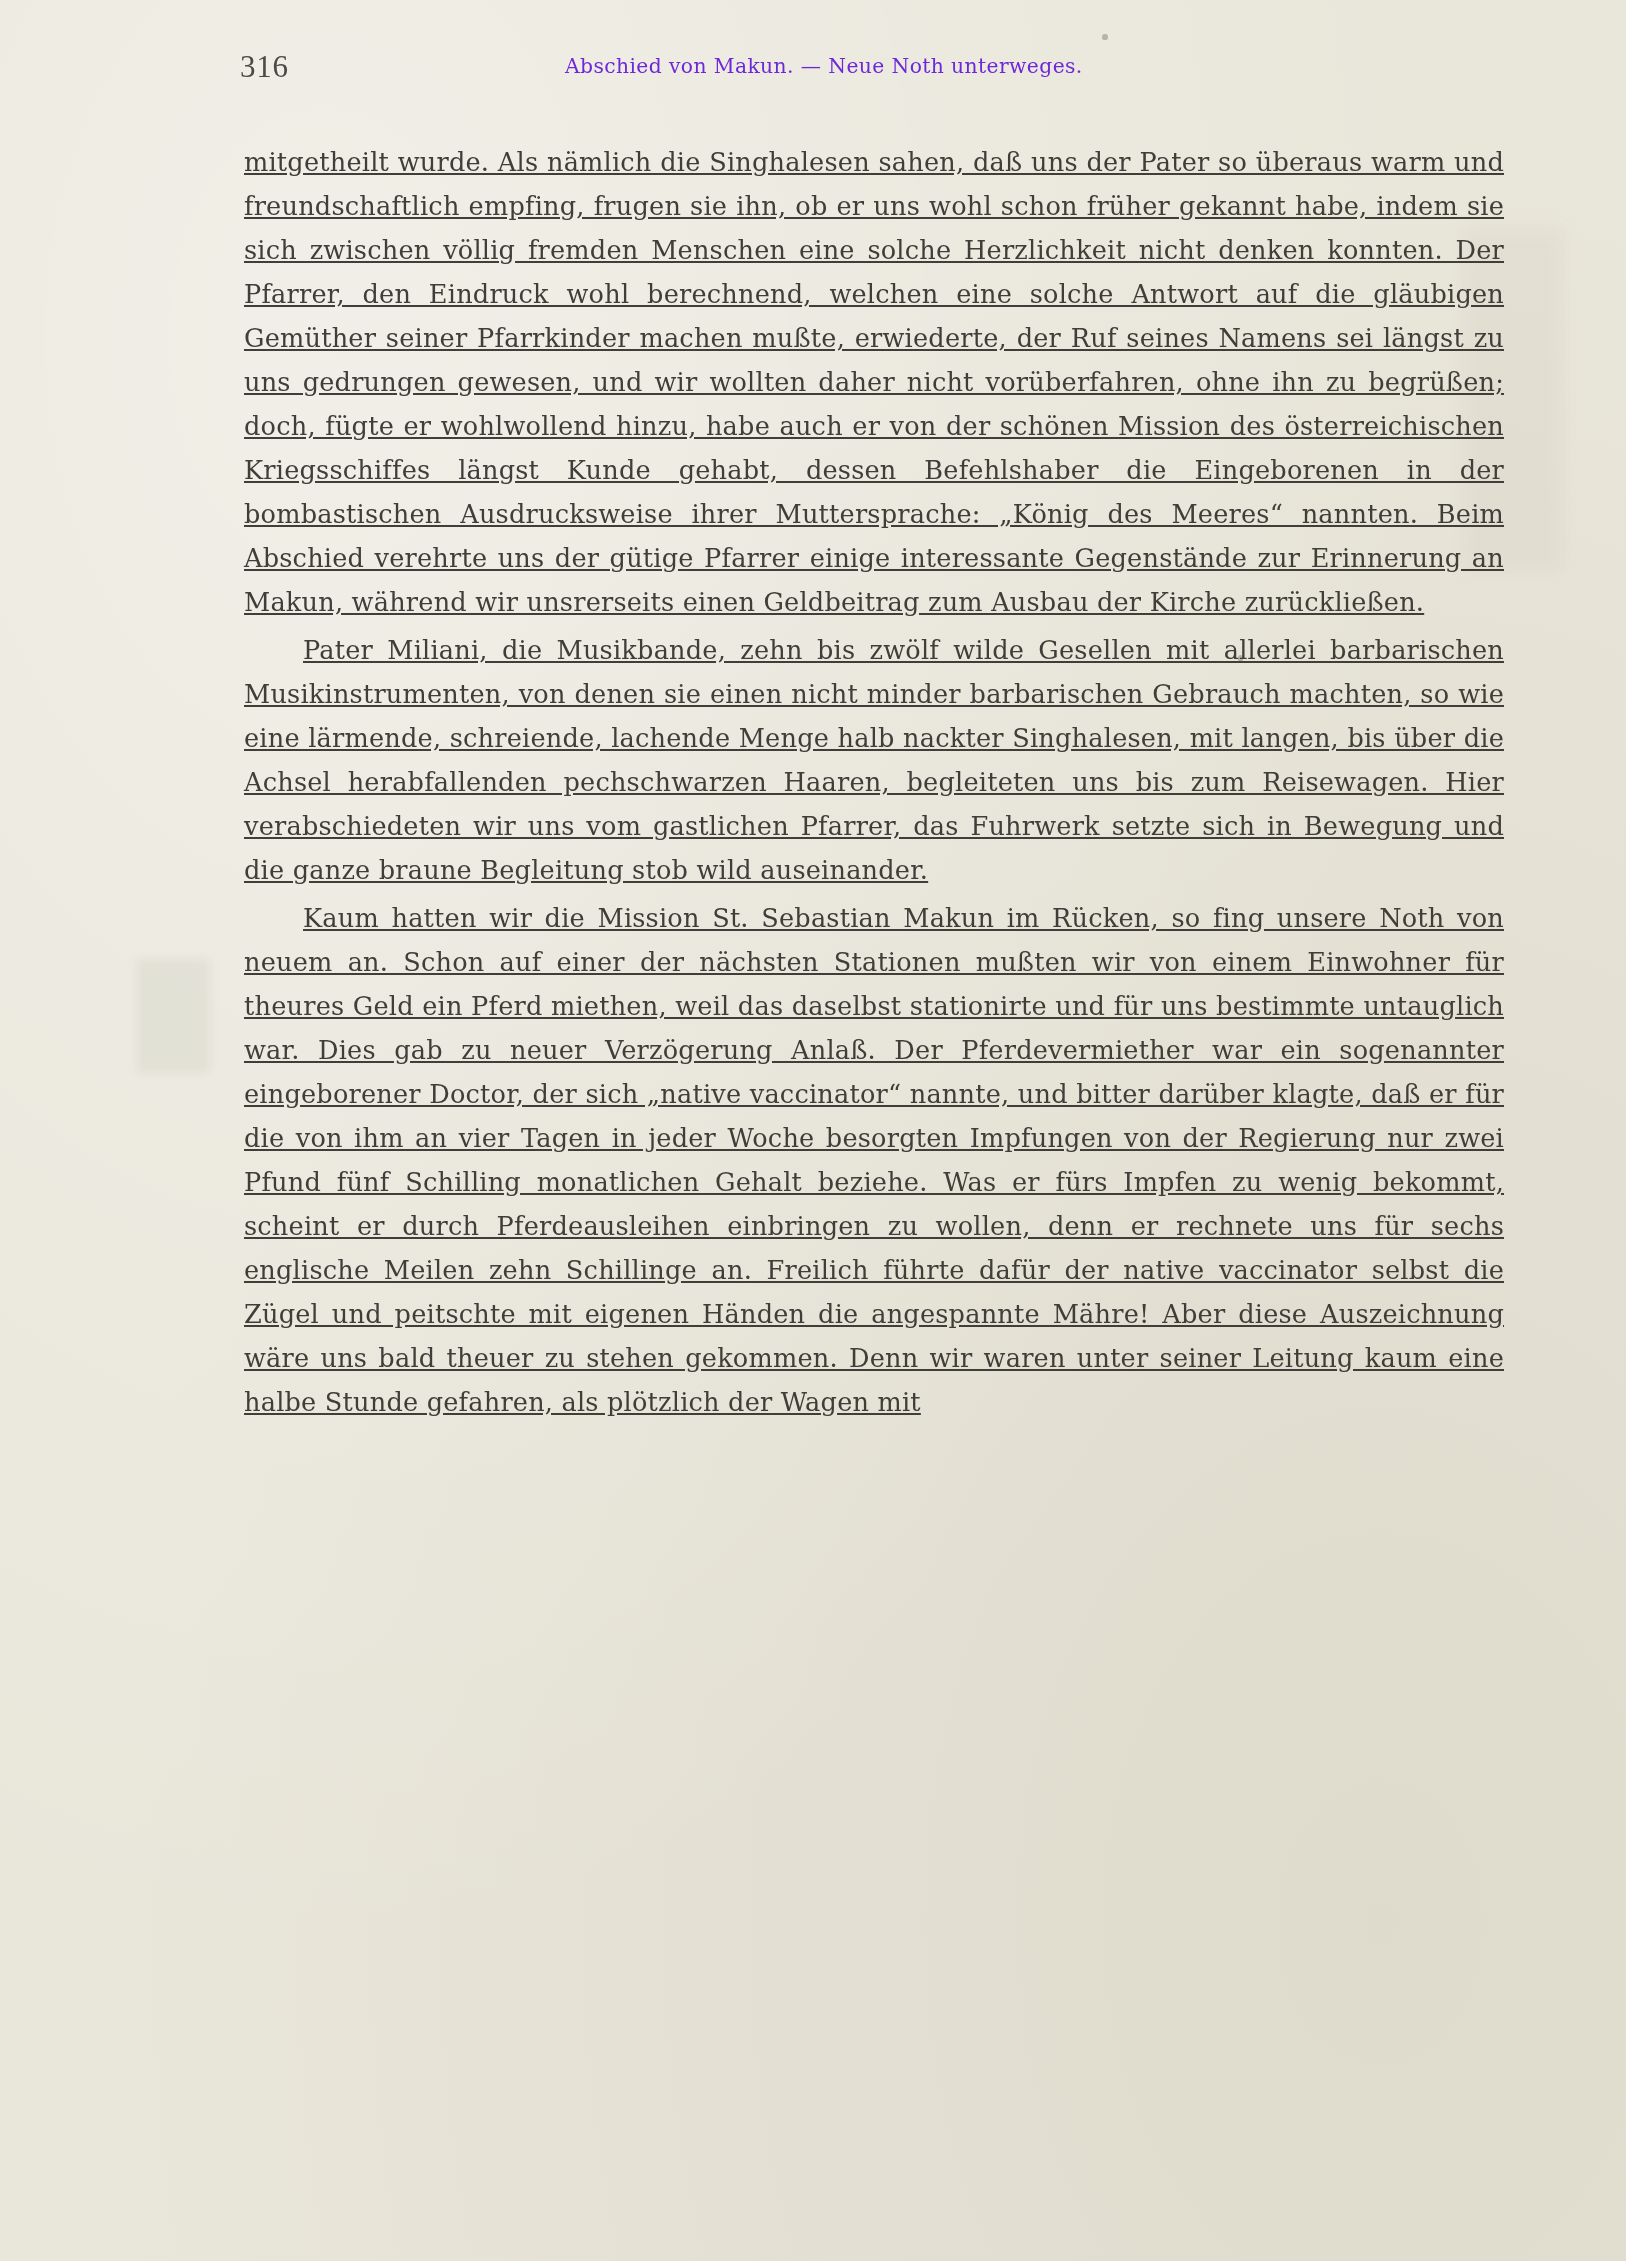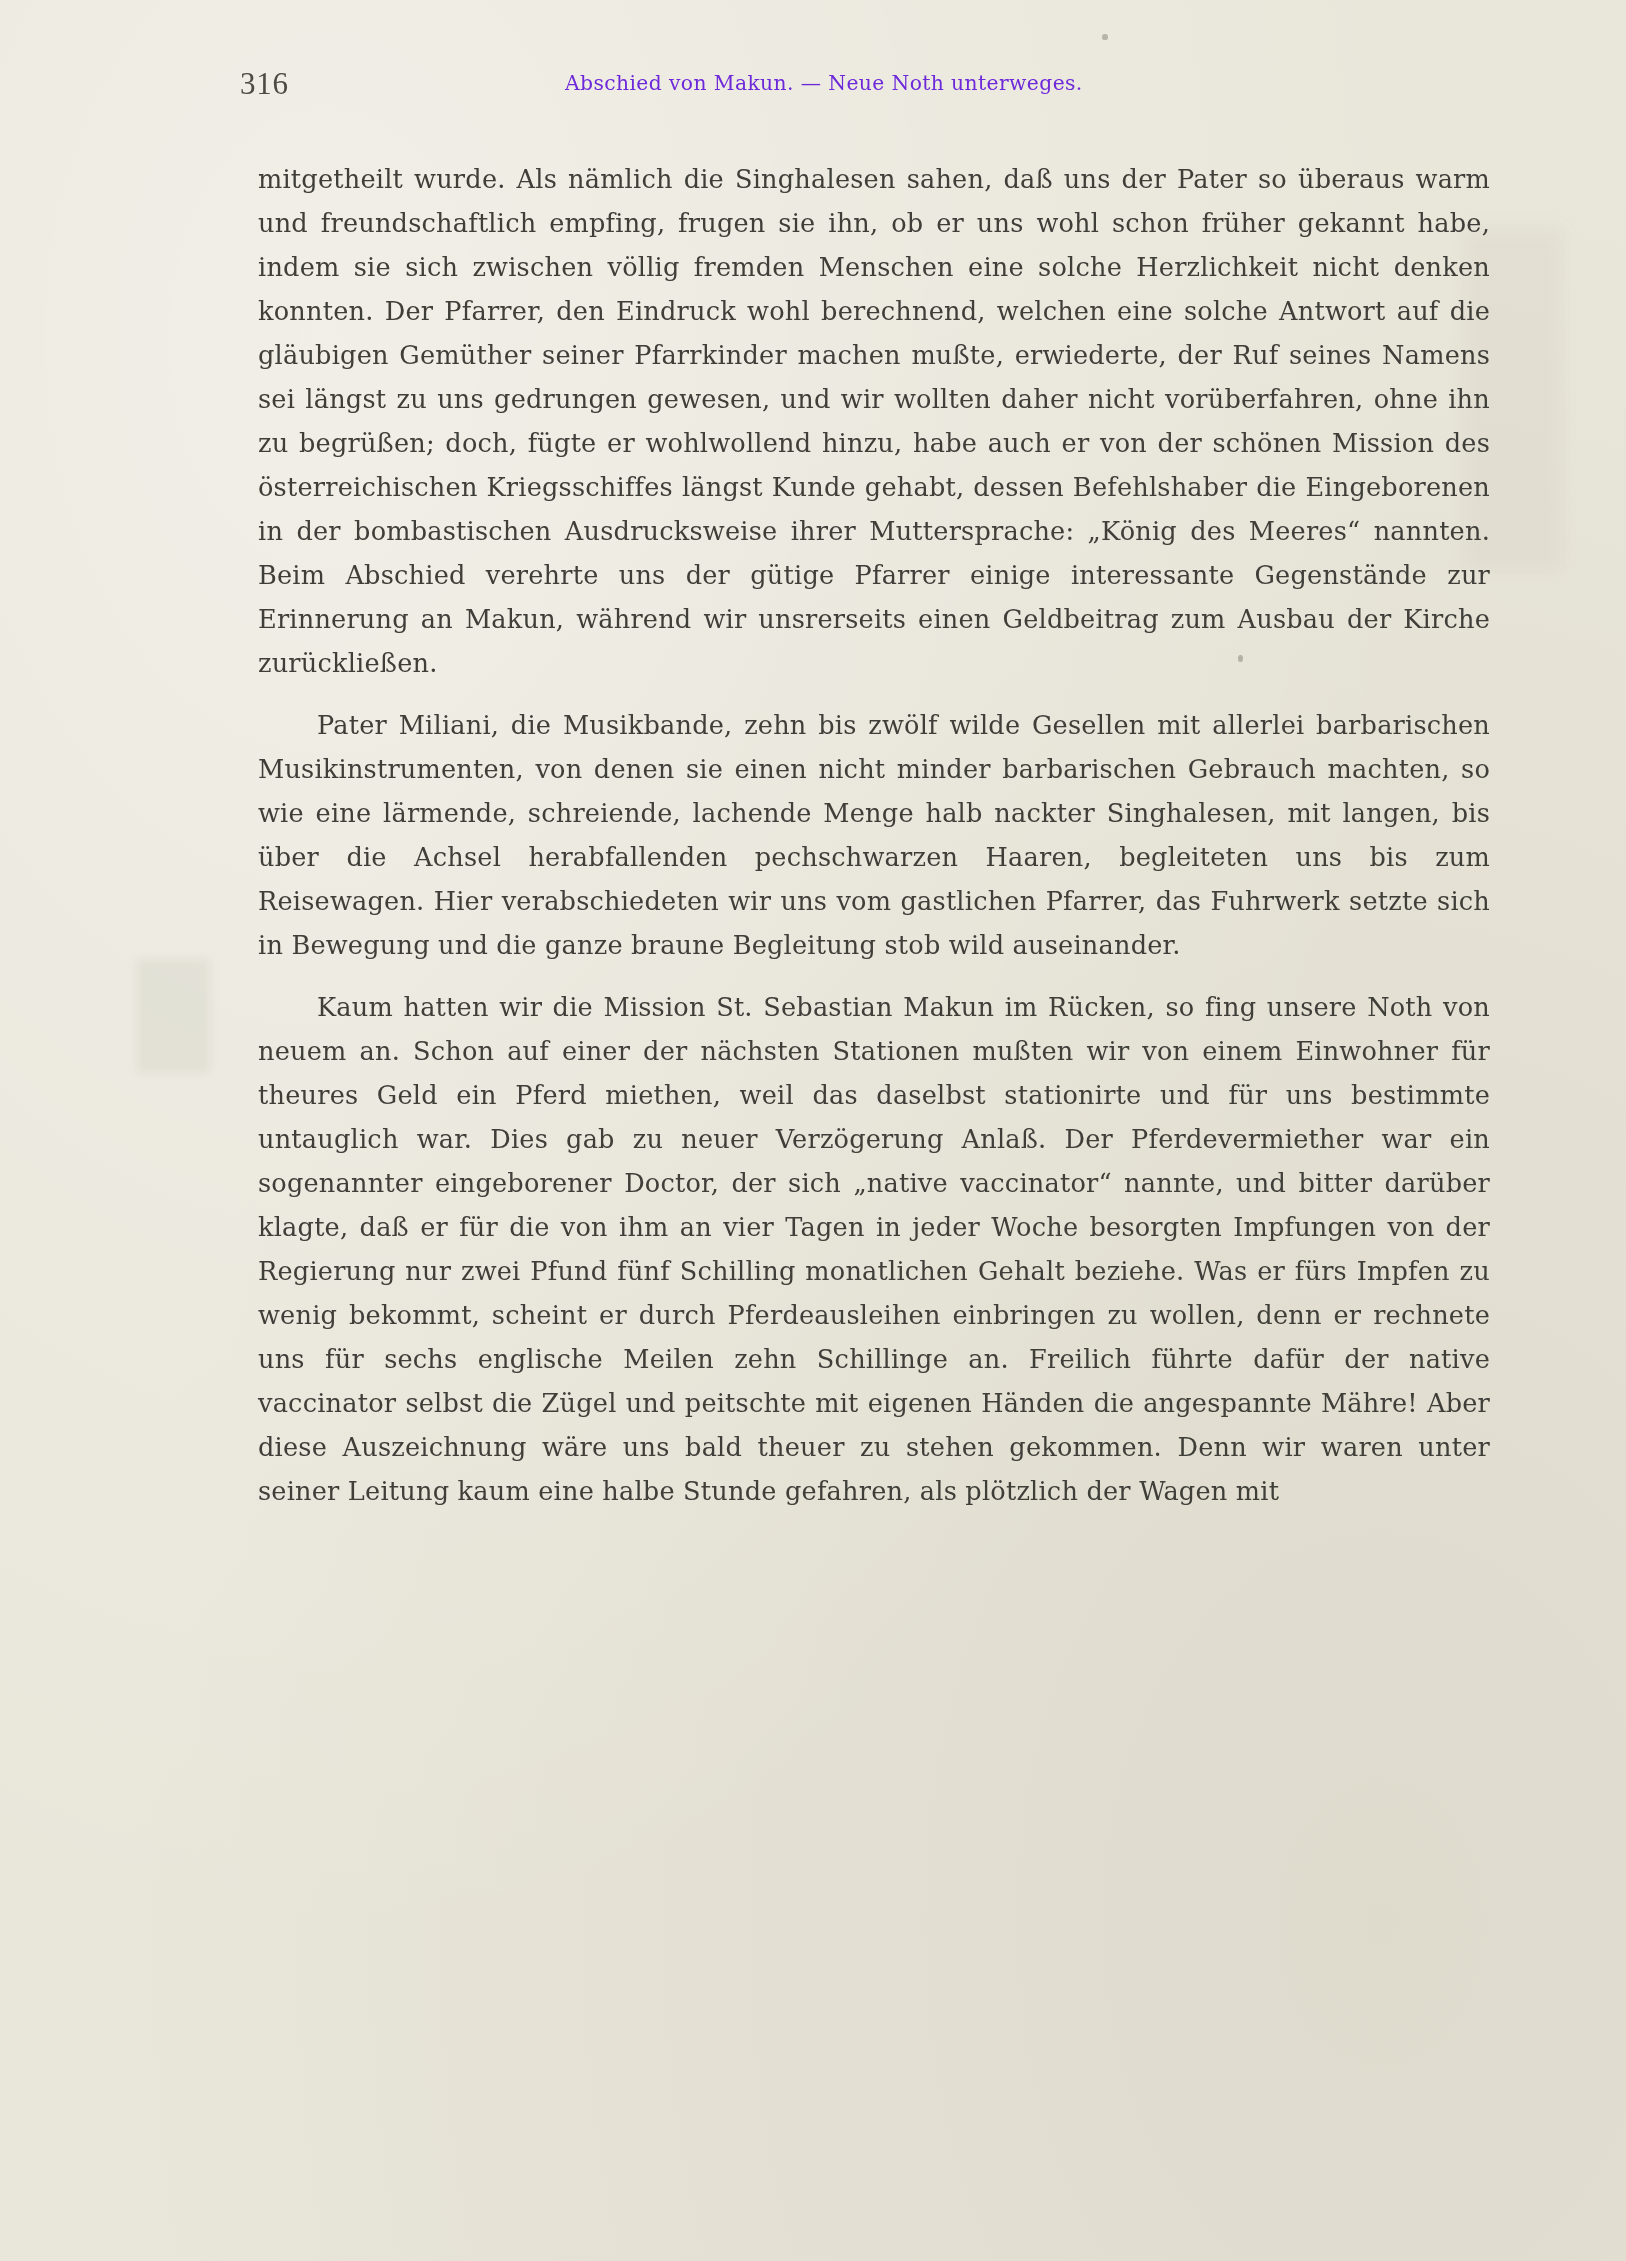--- a/index.html
+++ b/index.html
@@ -20,21 +20,21 @@
     position: absolute;
     inset: 0;
     background:
       radial-gradient(ellipse at 20% 15%, rgba(255,255,255,0.35), rgba(255,255,255,0) 60%),
       radial-gradient(ellipse at 85% 85%, rgba(190,185,165,0.25), rgba(255,255,255,0) 65%);
     pointer-events: none;
   }
   .content {
     position: absolute;
     left: 240px;
-    top: 66px;
+    top: 49px;
     width: 1268px;
   }
   .header-row {
     display: flex;
     align-items: baseline;
     height: 49px;
     position: relative;
   }
   .folio {
     font-family: "Liberation Serif", serif;
@@ -58,21 +58,22 @@
     font-family: "DejaVu Serif", serif;
     font-size: 25.6px;
     line-height: 44px;
     color: #3f3e39;
     text-align: justify;
     text-justify: inter-word;
     letter-spacing: 0.2px;
     width: 1268px;
   }
   .body-text p {
-    margin: 18px;
+    margin: 4px;
+    text-decoration: underline;
   }
   .body-text p.indent {
     text-indent: 59px;
   }
   
   .ghost {
     position: absolute;
     left: 137px;
     top: 959px;
     width: 73px;

